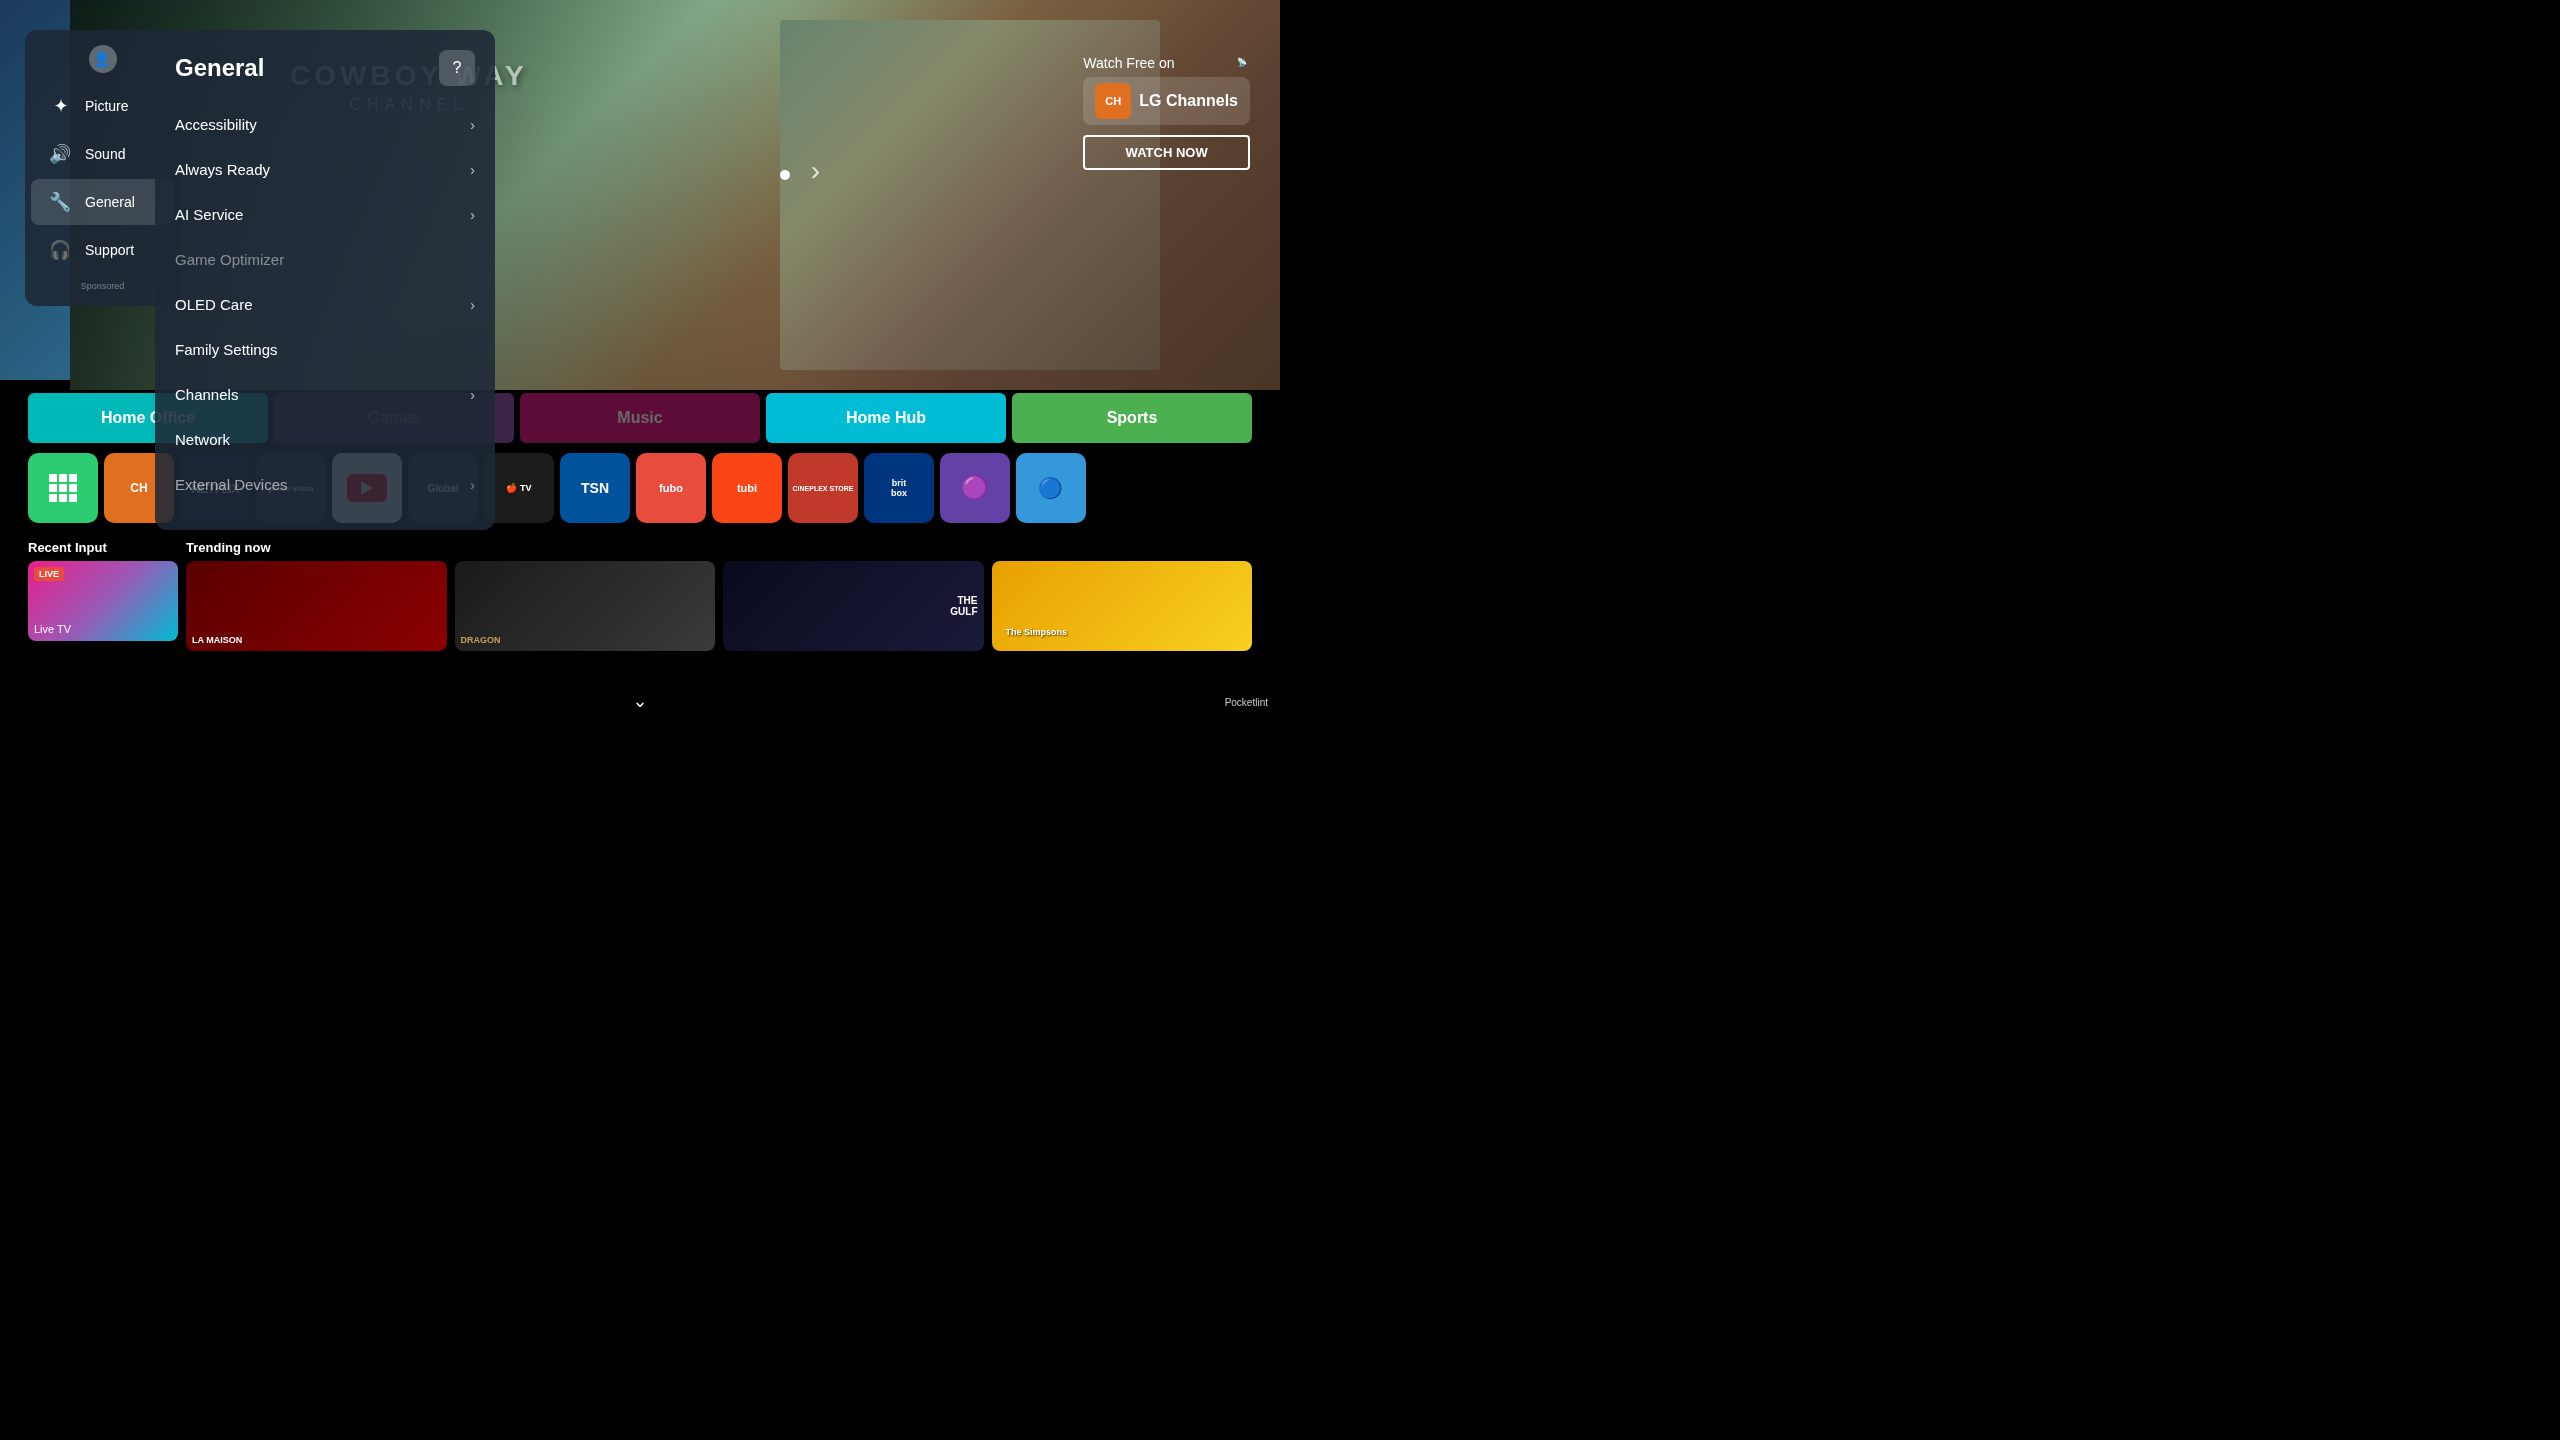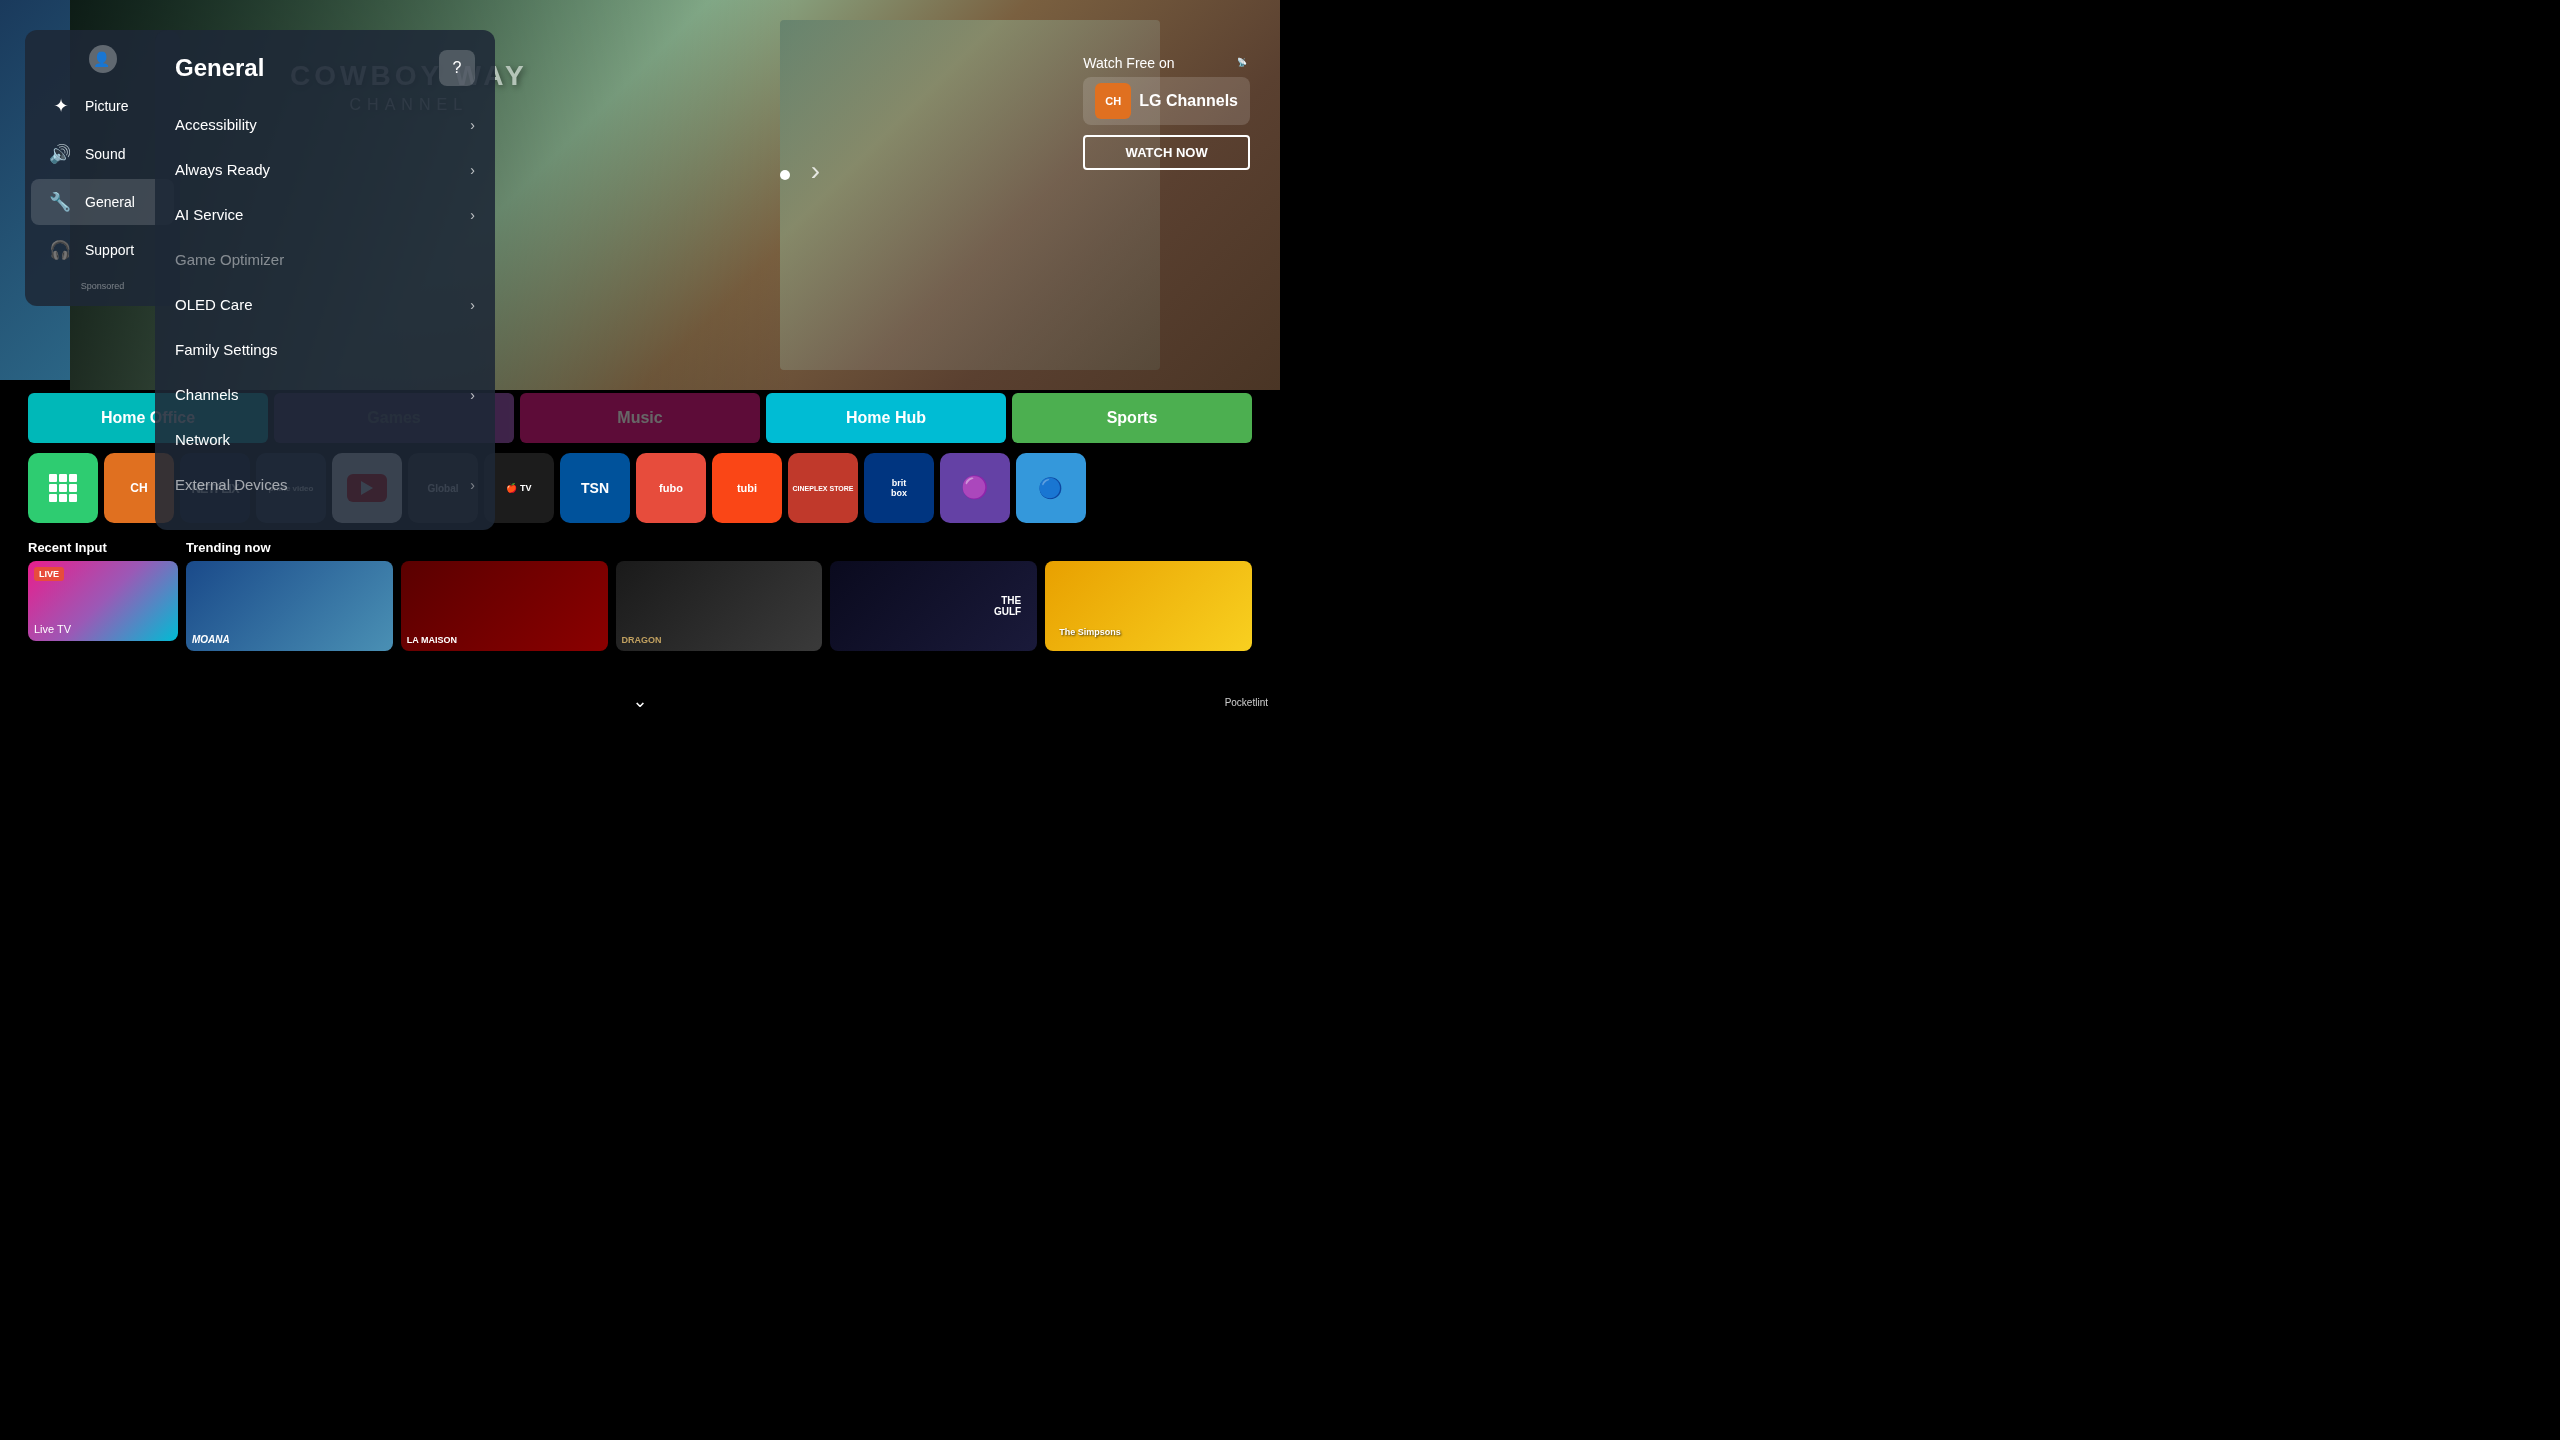--- a/index.html
+++ b/index.html
@@ -558,37 +558,32 @@
     <div class="section-title">Recent Input</div>
     <div class="live-tv-card">
       <div class="live-badge">LIVE</div>
       <div class="live-tv-label">Live TV</div>
     </div>
   </div>
 
   <div class="trending-wrapper">
     <div class="section-title">Trending now</div>
     <div style="display:flex; gap:8px;">
-      <div class="trending-card moana">
-        <div style="width:100%; height:100%; background:linear-gradient(135deg, #1a4a8a, #4a90b4); display:flex; align-items:flex-end; padding:6px;">
-          <span style="color:white; font-size:10px; font-weight:bold; font-style:italic;">MOANA</span>
-        </div>
-      </div>
       <div class="trending-card maison">
         <div style="width:100%; height:100%; background:linear-gradient(135deg, #5a0000, #8B0000); display:flex; align-items:flex-end; padding:6px;">
           <span style="color:white; font-size:9px; font-weight:bold;">LA MAISON</span>
         </div>
       </div>
       <div class="trending-card dragon">
         <div style="width:100%; height:100%; background:linear-gradient(135deg, #1a1a1a, #3a3a3a); display:flex; align-items:flex-end; padding:6px;">
           <span style="color:#c0a060; font-size:9px; font-weight:bold;text-align:right;">DRAGON</span>
         </div>
       </div>
       <div class="trending-card gulf">
-        <div style="width:100%; height:100%; background:linear-gradient(135deg, #0a0a1e, #1a1a3a); display:flex; flex-direction:column; align-items:flex-end; justify-content:center; padding:16px;">
+        <div style="width:100%; height:100%; background:linear-gradient(135deg, #0a0a1e, #1a1a3a); display:flex; flex-direction:column; align-items:flex-end; justify-content:center; padding:6px;">
           <span style="color:white; font-size:10px; font-weight:bold; text-align:right;">THE<br>GULF</span>
         </div>
       </div>
       <div class="trending-card simpsons">
         <div style="width:100%; height:100%; background:linear-gradient(135deg, #e8a000, #f8d020); display:flex; align-items:flex-end; padding:14px;">
           <span style="color:white; font-size:9px; font-weight:bold; text-shadow:1px 1px 2px rgba(0,0,0,0.7);">The Simpsons</span>
         </div>
       </div>
     </div>
   </div>

